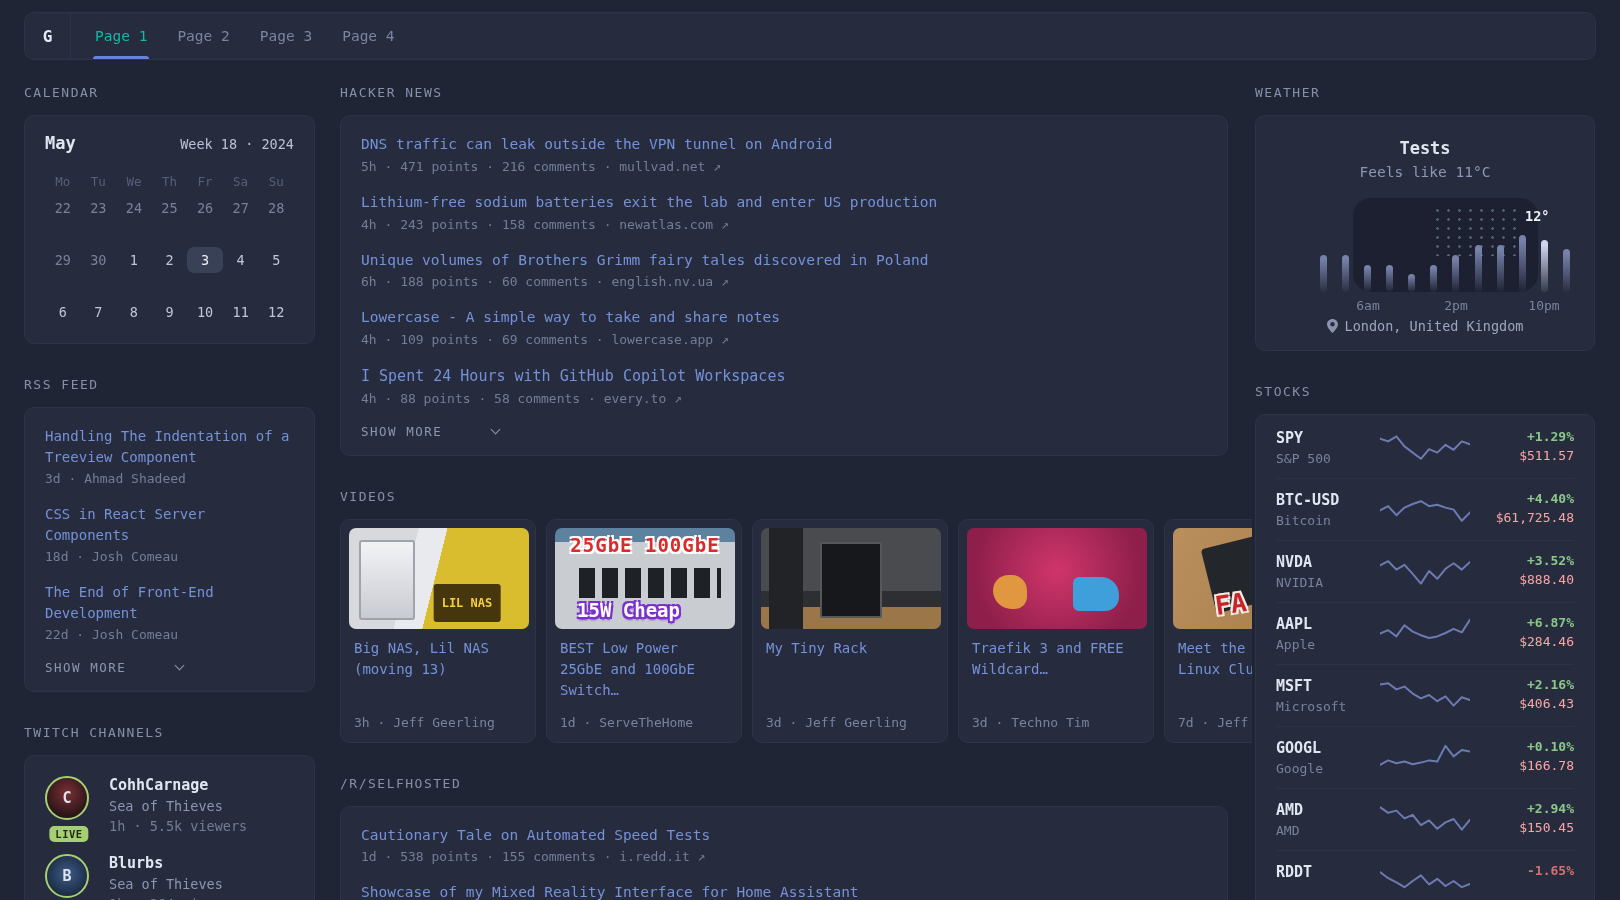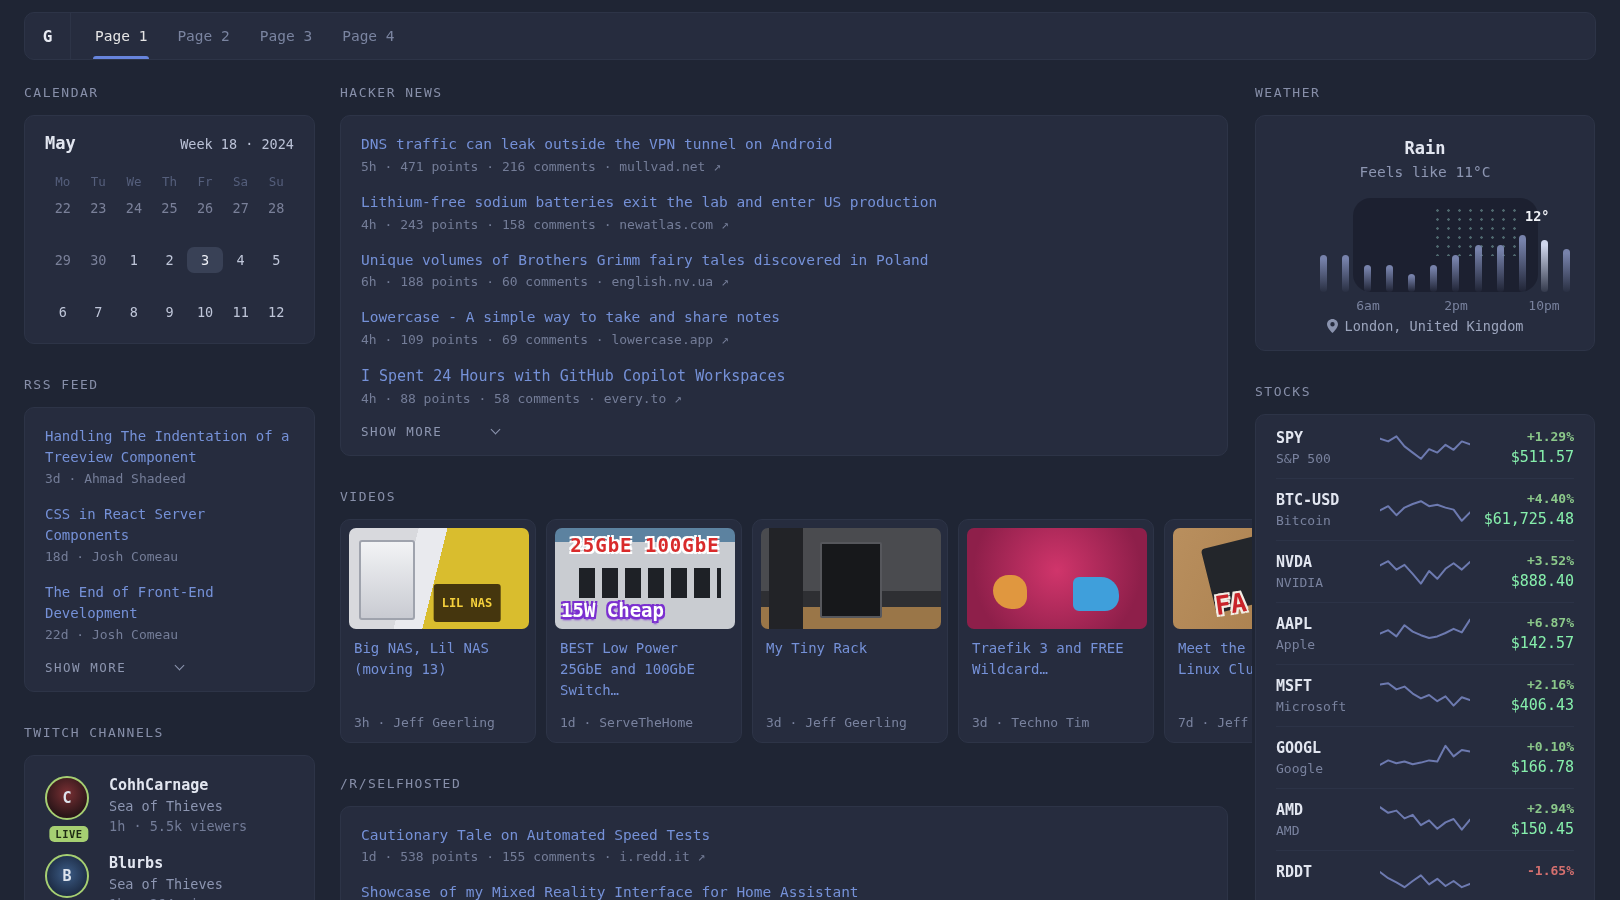--- a/index.html
+++ b/index.html
@@ -19,21 +19,21 @@
   }
   .logo {
     width:46px; display:flex; align-items:center; justify-content:center;
     border-right:1px solid #2d3447; color:#e8ebf3; font-weight:bold; font-size:16px;
   }
   .tabs { display:flex; align-items:stretch; padding-left:22px; gap:26px; }
   .tab {
     position:relative; display:flex; align-items:center; color:#7a84a0;
     font-size:14.5px; cursor:pointer; padding:0 2px;
   }
-  .tab.active { color:#e5e5e5; }
+  .tab.active { color:#14b8a6; }
   .tab.active::after {
     content:''; position:absolute; left:0; right:0; bottom:0; height:3px;
     background:#6784dc; border-radius:3px 3px 0 0;
   }
 
   
   .columns { display:flex; margin-top:25px; }
   .col-left  { width:291px; margin-right:25px; flex:none; }
   .col-mid   { width:888px; margin-right:27px; flex:none; }
   .col-right { width:340px; flex:none; }
@@ -123,21 +123,21 @@
   .thumb-v2 { background:linear-gradient(#5c82a0 0 14%, #c9ccd1 14% 100%); }
   .thumb-v2::before { content:''; position:absolute; left:24px; right:14px; top:40px; height:30px;
     background:repeating-linear-gradient(90deg,#1e2126 0 16px,#c9ccd1 16px 23px); }
   .thumb-txt-red {
     position:absolute; top:6px; left:0; right:0; text-align:center;
     color:#d92b2b; font-weight:bold; font-size:19px; letter-spacing:1px; white-space:nowrap;
     text-shadow:-2px -2px 0 #fff,2px -2px 0 #fff,-2px 2px 0 #fff,2px 2px 0 #fff;
   }
   .thumb-txt-red:empty { display:none; }
   .thumb-txt-purple {
-    position:absolute; bottom:8px; left:6px;
+    position:absolute; bottom:8px; left:22px;
     color:#fff; font-weight:bold; font-size:19px; white-space:nowrap;
     text-shadow:-2px -2px 0 #7b2fd0,2px -2px 0 #7b2fd0,-2px 2px 0 #7b2fd0,2px 2px 0 #7b2fd0, 0 3px 2px #7b2fd0;
   }
   .thumb-txt-purple:empty { display:none; }
   .thumb-v3 { background:linear-gradient(#4a4b4f 0 62%, #2e2f33 62% 78%, #9a7648 78% 100%); }
   .thumb-v3::before { content:''; position:absolute; left:50%; top:14px; transform:translateX(-50%);
     width:58px; height:72px; background:#17181b; border:2px solid #56575c; border-radius:2px; }
   .thumb-v3::after { content:''; position:absolute; left:8px; top:0; width:34px; height:101px; background:#222327; }
   .thumb-v4 { background:radial-gradient(circle at 50% 42%, #d0356b, #8e1f4a 78%); }
   .thumb-v4::before { content:''; position:absolute; right:28px; bottom:18px; width:46px; height:34px;
@@ -184,21 +184,21 @@
   .stock-row + .stock-row { border-top:1px solid #2c3347; }
   .stock-left { width:104px; flex:none; }
   .stock-ticker { color:#e2e6f0; font-size:15px; font-weight:bold; cursor:pointer; }
   .stock-name { color:#79829e; font-size:13px; margin-top:4px; }
   .spark { width:90px; height:36px; flex:none; margin-right:4px; }
   .spark polyline { fill:none; stroke:#6d7ab0; stroke-width:2; stroke-linejoin:round; stroke-linecap:round; }
   .stock-right { flex:1; text-align:right; }
   .stock-change { font-size:13px; font-weight:bold; }
   .stock-change.up { color:#8bc88a; }
   .stock-change.down { color:#d5706f; }
-  .stock-price { color:#86efac; font-size:15px; margin-top:4px; min-height:13px; }
+  .stock-price { color:#fca5a5; font-size:13px; margin-top:4px; min-height:13px; }
 </style>
 </head>
 <body>
 
 <div class="page">
 
   <div class="header">
     <div class="logo">G</div>
     <div class="tabs">
 
@@ -421,21 +421,21 @@
         </div>
       </div>
 
     </div>
 
     <div class="col-right">
 
       <div class="section">
         <div class="section-title">WEATHER</div>
         <div class="card weather-card">
-          <div class="wx-cond">Rain</div>
+          <div class="wx-cond">Tests</div>
           <div class="wx-feels">Feels like 11°C</div>
           <div class="wx-chart">
             <div class="wx-overlay"></div>
             <div class="wx-peak">12°</div>
             <div class="wx-xlabels">
               <span style="left:48px;">6am</span>
               <span style="left:136px;">2pm</span>
               <span style="left:224px;">10pm</span>
             </div>
             <div style="display:contents;">
@@ -498,21 +498,21 @@
               <div class="stock-row">
               <div class="stock-left">
                 <div class="stock-ticker">AAPL</div>
                 <div class="stock-name">Apple</div>
               </div>
               <svg class="spark" viewBox="0 0 90 34">
                   <polyline points="0.0,17.6 8.2,14.2 16.4,20.4 24.5,9.2 32.7,15.6 40.9,19.2 49.1,22.0 57.3,20.4 65.5,17.0 73.6,12.8 81.8,16.4 90.0,3.6"></polyline>
                 </svg>
               <div class="stock-right">
                 <div class="stock-change up">+6.87%</div>
-                <div class="stock-price">$142.57</div>
+                <div class="stock-price">$284.46</div>
               </div>
             </div>
               <div class="stock-row">
               <div class="stock-left">
                 <div class="stock-ticker">MSFT</div>
                 <div class="stock-name">Microsoft</div>
               </div>
               <svg class="spark" viewBox="0 0 90 34">
                   <polyline points="0.0,6.4 8.2,5.2 16.4,11.4 24.5,8.6 32.7,15.6 40.9,20.4 49.1,17.0 57.3,23.2 65.5,18.4 73.6,27.6 81.8,19.2 90.0,22.0"></polyline>
                 </svg>

